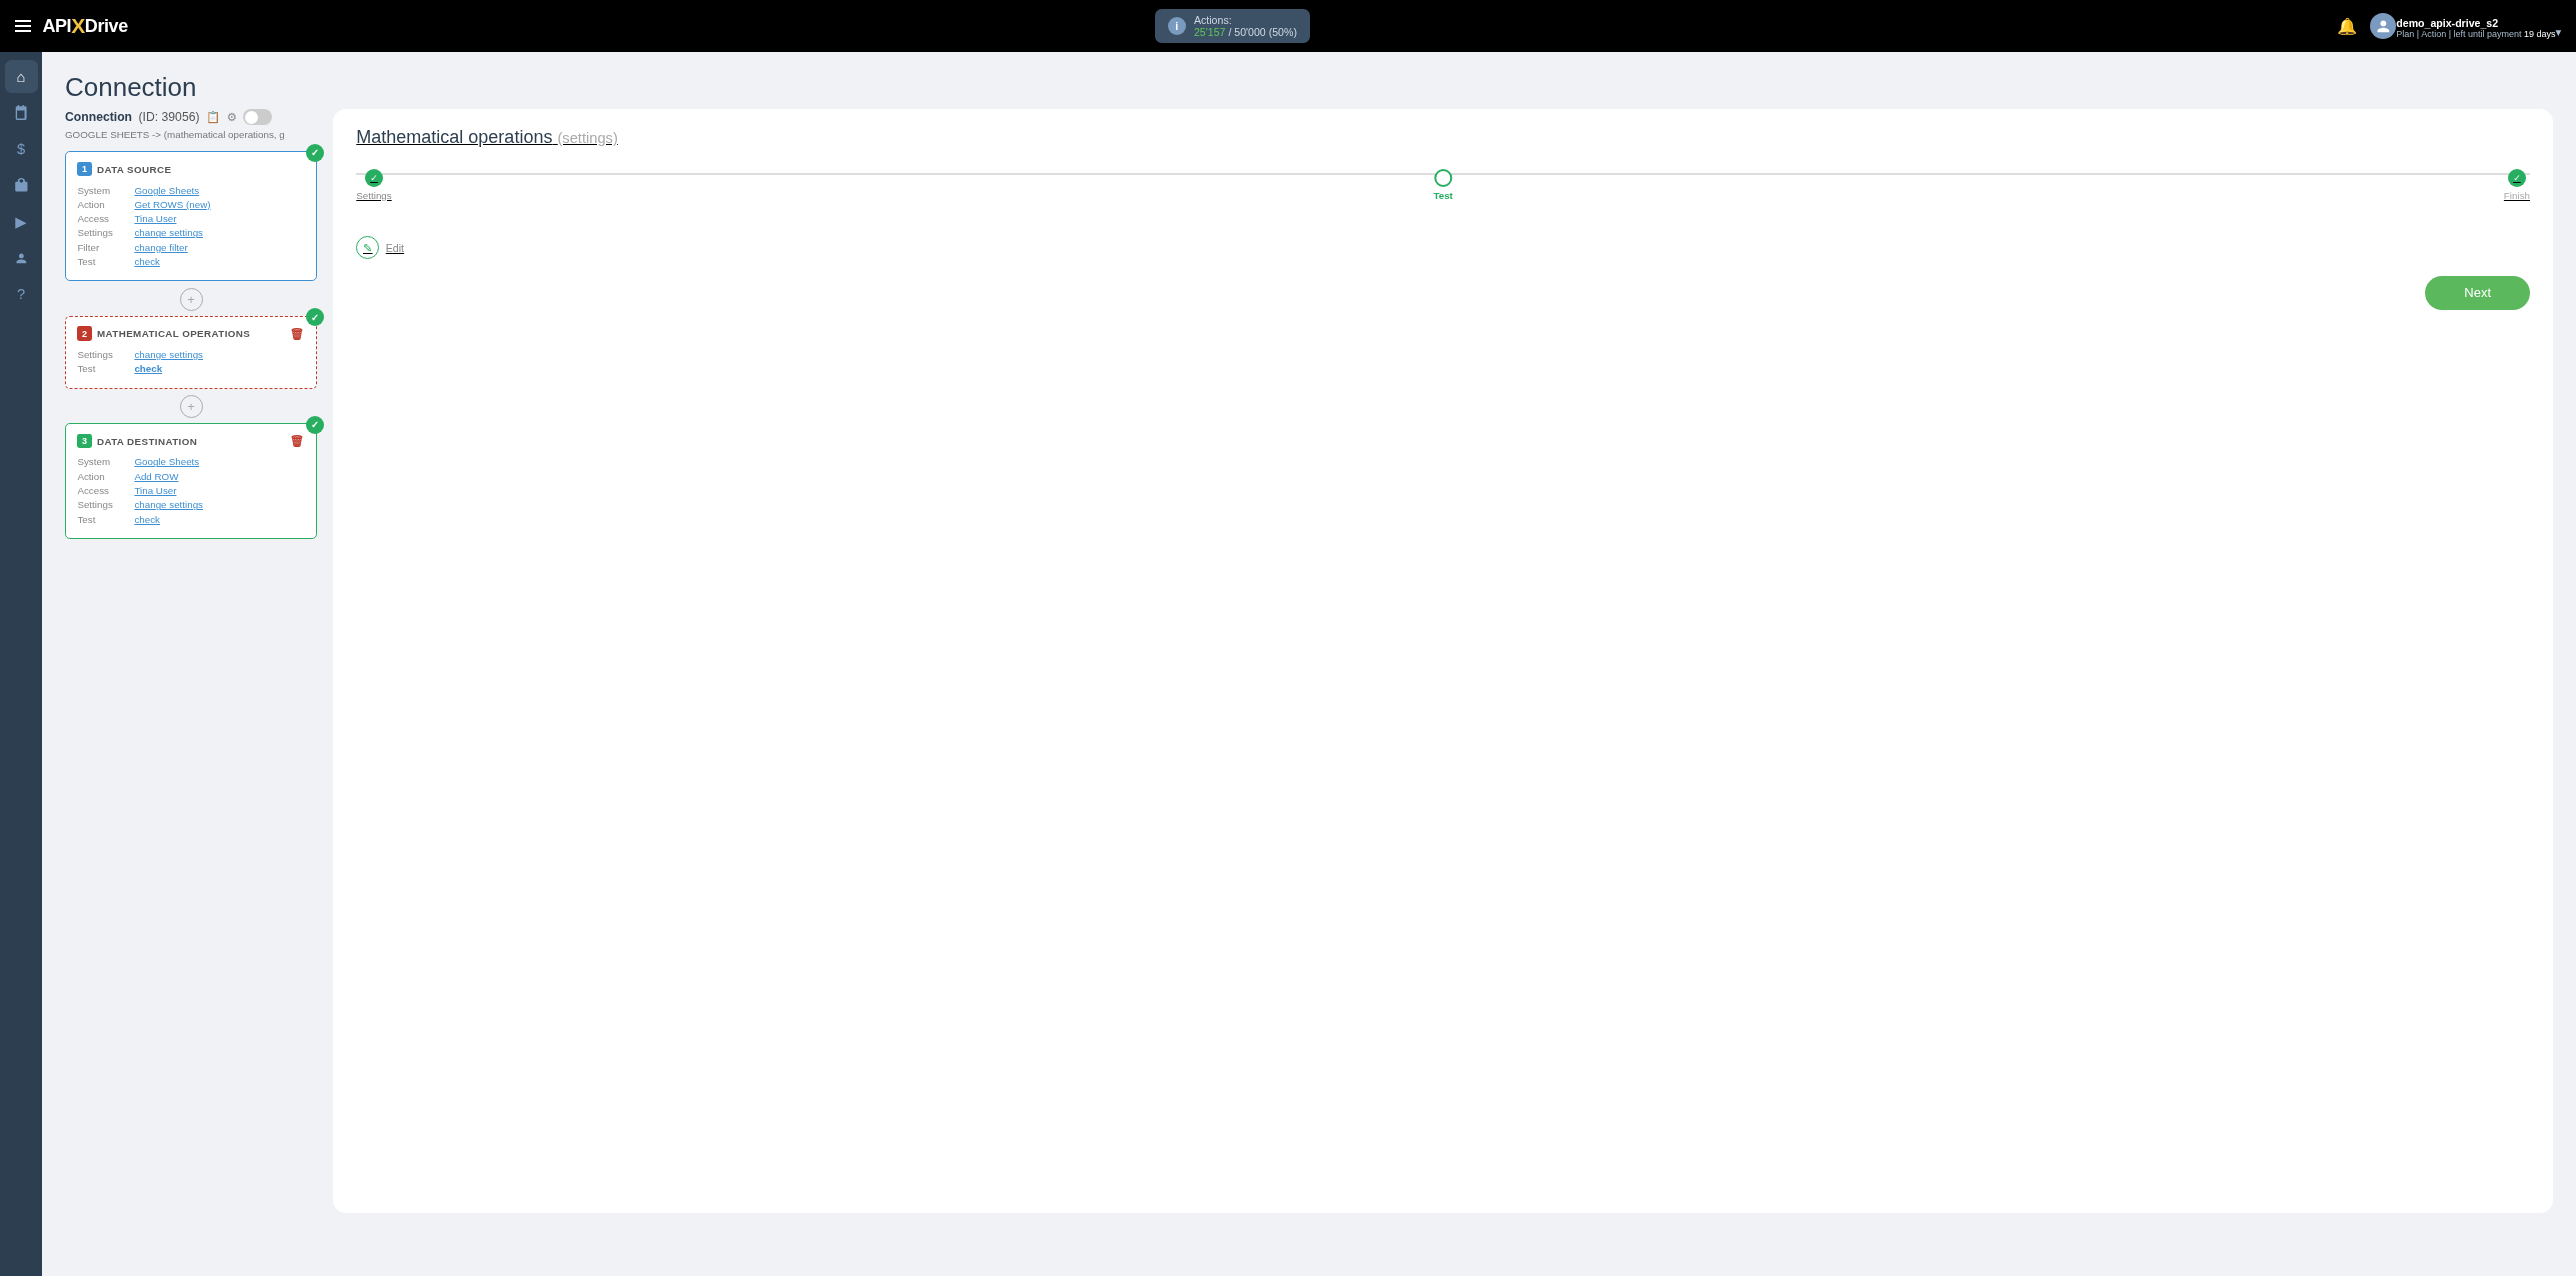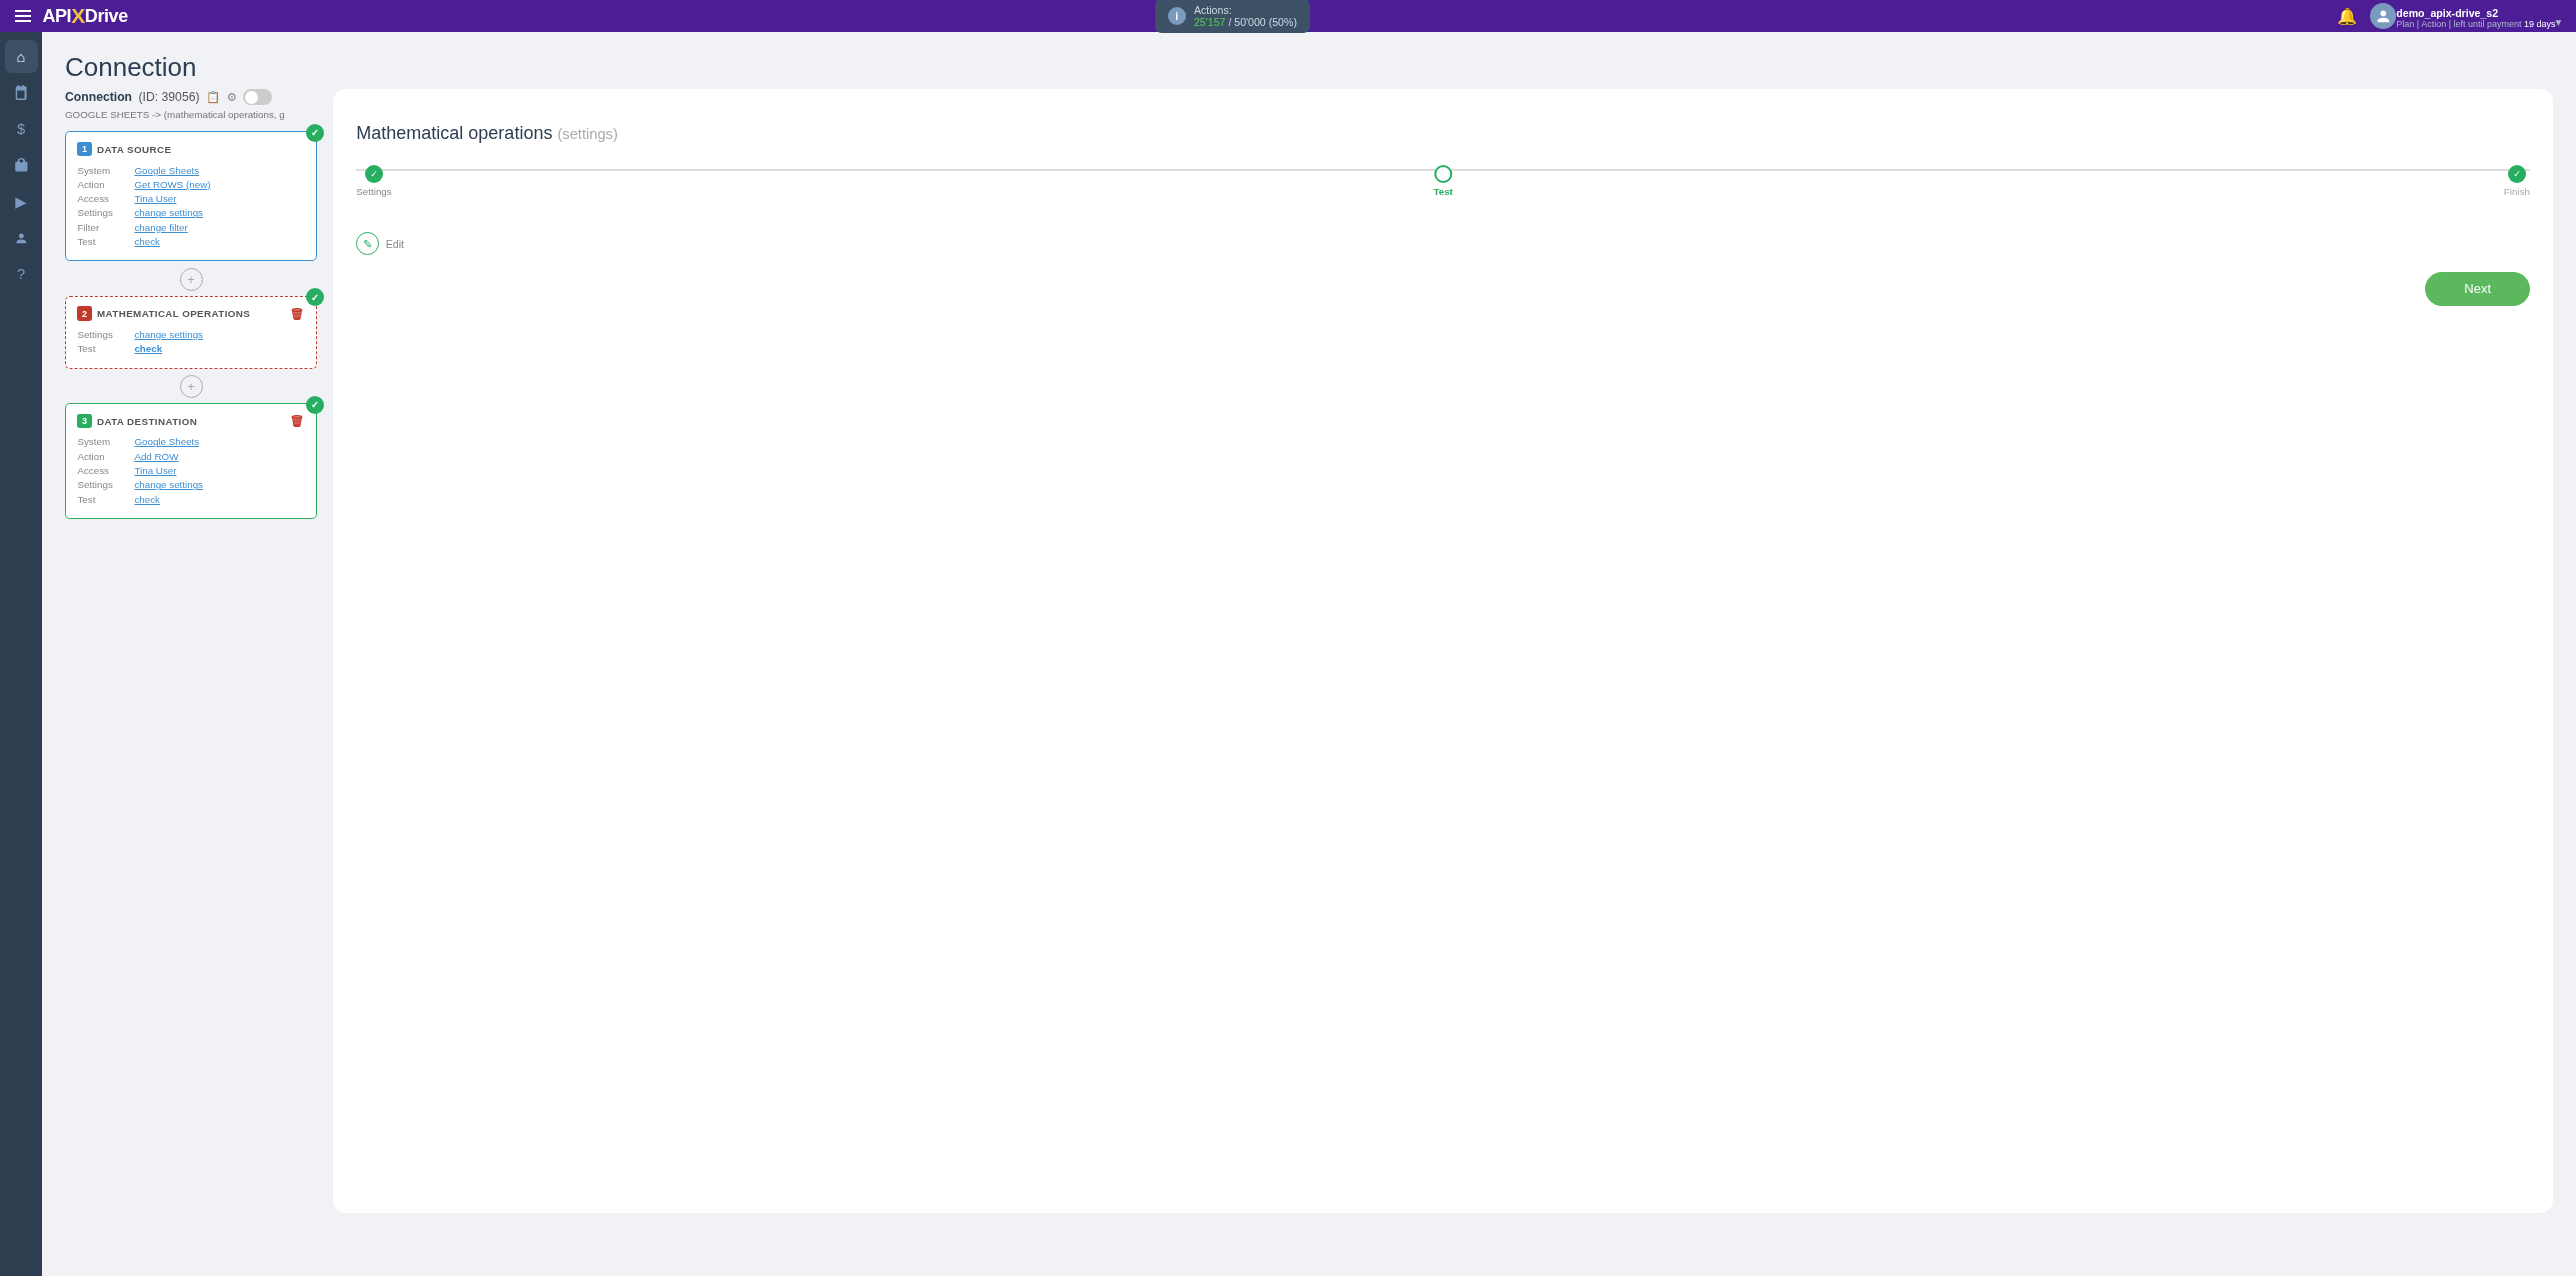--- a/index.html
+++ b/index.html
@@ -1,24 +1,24 @@
 <!DOCTYPE html>
 <html style="font-size:13px"><head>
   <meta charset="utf-8">
   <style>
     * { box-sizing: border-box; margin: 0; padding: 0; }
     body { font-family: 'Segoe UI', Arial, sans-serif; background: #f0f2f5; display: flex; flex-direction: column; height: 100vh; overflow: hidden; }
 
     
     .topbar {
-      background: #4c1d95;
+      background: #000000;
       display: flex;
       align-items: center;
       padding: 0 14.7px;
-      height: 32px;
+      height: 52px;
       flex-shrink: 0;
       color: #fff;
       justify-content: space-between;
     }
     .topbar-left { display: flex; align-items: center; gap: 11.4px; }
     .hamburger { cursor: pointer; display: flex; flex-direction: column; gap: 3.3px; }
     .hamburger span { display: block; width: 16.3px; height: 1.6px; background: #fff; }
     .logo { display: flex; align-items: center; font-size: 18px; font-weight: bold; color: #fff; letter-spacing: -0.4px; }
     .logo .api { color: #fff; }
     .logo .x { color: #f0c040; font-size: 21px; }
@@ -146,21 +146,21 @@
     .step-row .value { color: #3d8fd1; cursor: pointer; }
     .step-row .value.bold { font-weight: 700; }
 
     .plus-circle {
       width: 23px; height: 23px; border-radius: 50%; border: 1.6px solid #aaa;
       display: flex; align-items: center; justify-content: center;
       color: #aaa; font-size: 13px; margin: 4.9px auto; cursor: pointer;
     }
 
     
-    .right-panel { flex: 1; background: #fff; border-radius: 13px; padding: 34px 23px; }
+    .right-panel { flex: 1; background: #fff; border-radius: 13px; padding: 18px 23px; text-decoration: underline; }
 
     .panel-title { font-size: 18px; font-weight: 300; color: #2c3e50; margin-bottom: 16.3px; }
     .panel-title .subtitle { color: #aaa; font-size: 14.7px; }
 
     
     .progress-bar {
       display: flex; align-items: center; margin-bottom: 23px;
       position: relative;
     }
     .progress-line {

